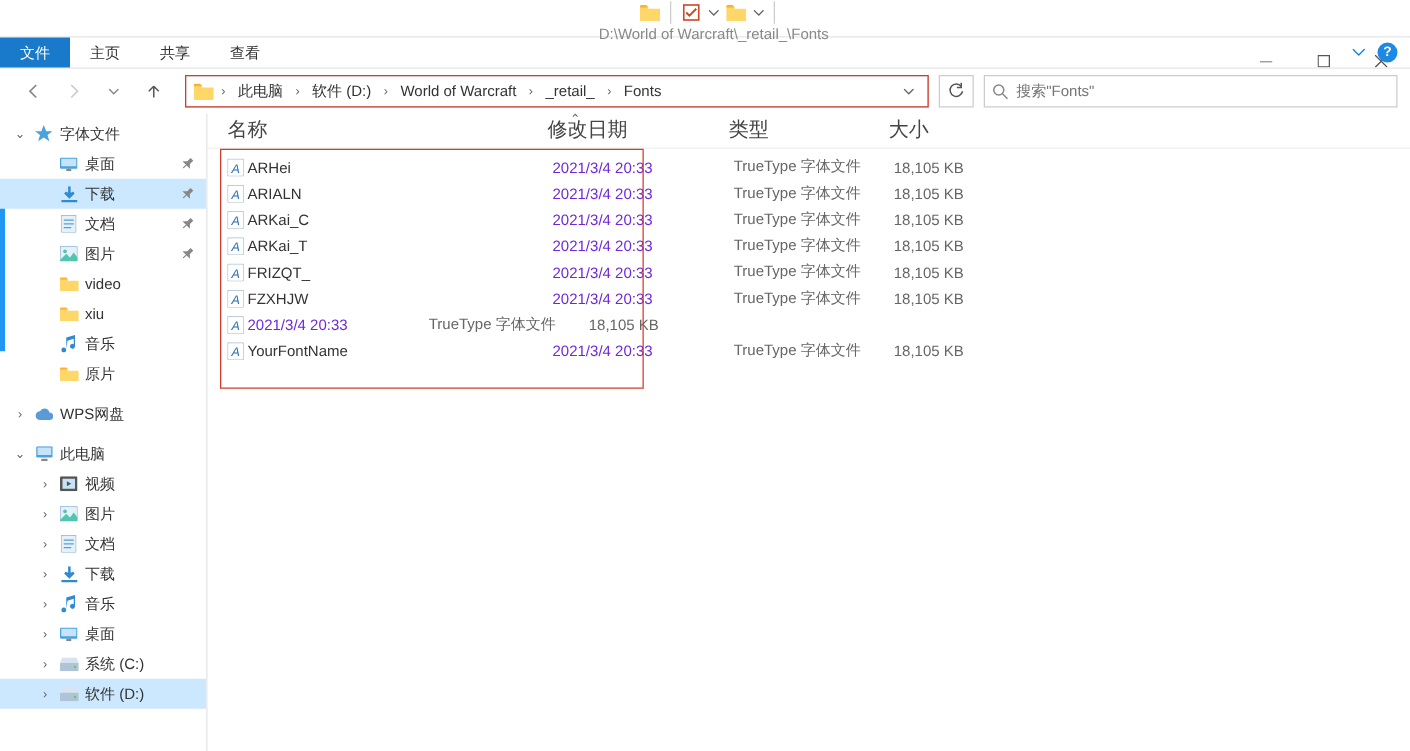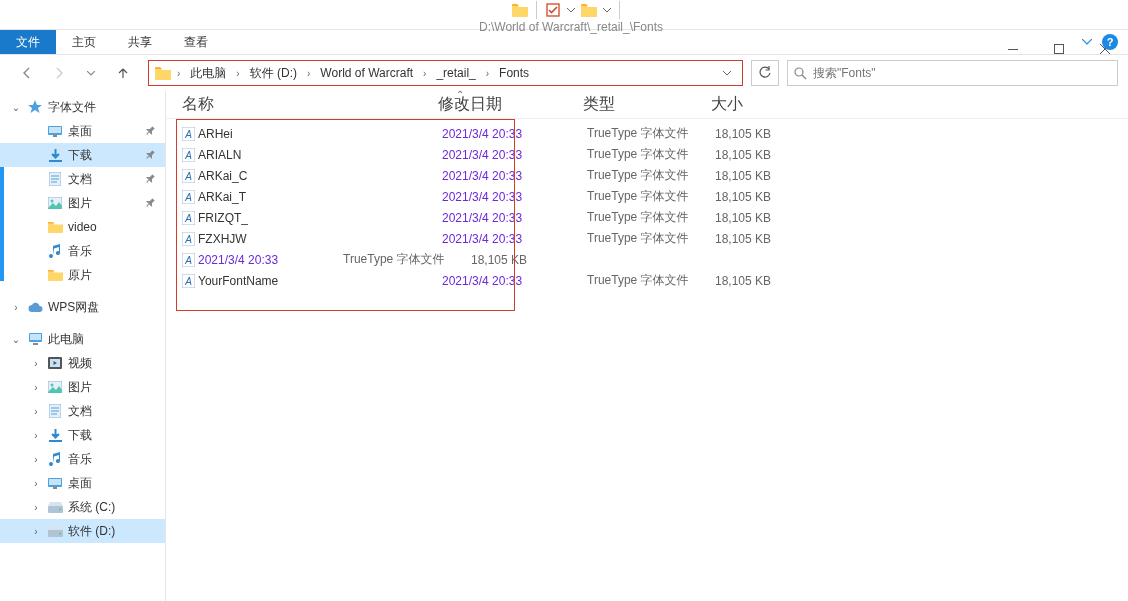--- a/index.html
+++ b/index.html
@@ -286,20 +286,30 @@
         </div>
         <div class="side-item indent-1">
           <span class="expand"></span>
           <span class="icon">
             <svg width="15" height="12" viewBox="0 0 15 12">
               <path fill="#ffd768" d="M0 2 h5 l1.5 1.5 H15 V11 a1 1 0 0 1 -1 1 H1 a1 1 0 0 1 -1 -1 z"></path>
               <path fill="#ffb02e" d="M0 2 a1 1 0 0 1 1 -1 h4 l1.5 1.5 H0 z"></path>
             </svg>
           </span>
           <span>video</span>
+        </div>
+        <div class="side-item indent-1">
+          <span class="expand"></span>
+          <span class="icon">
+            <svg width="15" height="12" viewBox="0 0 15 12">
+              <path fill="#ffd768" d="M0 2 h5 l1.5 1.5 H15 V11 a1 1 0 0 1 -1 1 H1 a1 1 0 0 1 -1 -1 z"></path>
+              <path fill="#ffb02e" d="M0 2 a1 1 0 0 1 1 -1 h4 l1.5 1.5 H0 z"></path>
+            </svg>
+          </span>
+          <span>xiu</span>
         </div>
         <div class="side-item indent-1">
           <span class="expand"></span>
           <span class="icon">
             <svg width="12" height="14" viewBox="0 0 12 14">
               <path fill="#2f8ad0" d="M4 12 a2 2 0 1 1 0 -0.01 M4 11 V2 L11 0 V9 a2 2 0 1 1 -1 -1.7 V3 L5 4.5"></path>
             </svg>
           </span>
           <span>音乐</span>
         </div>

